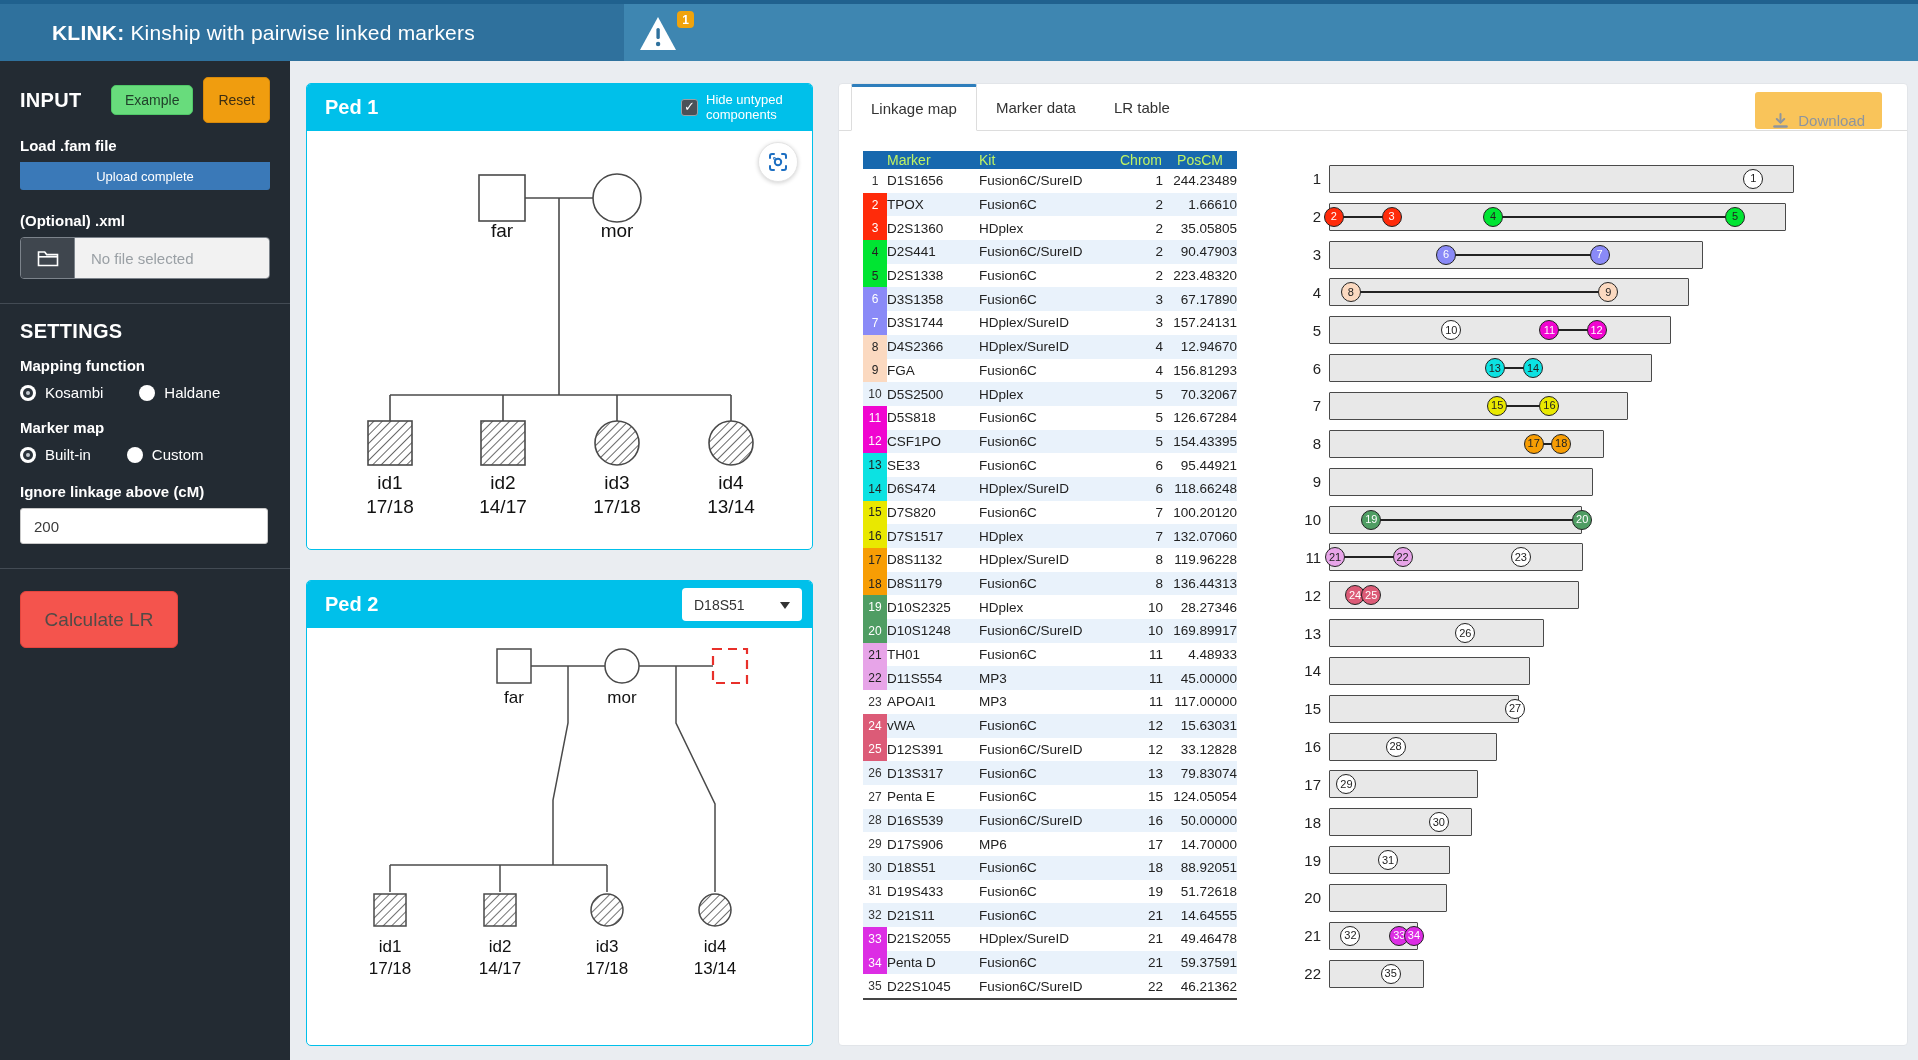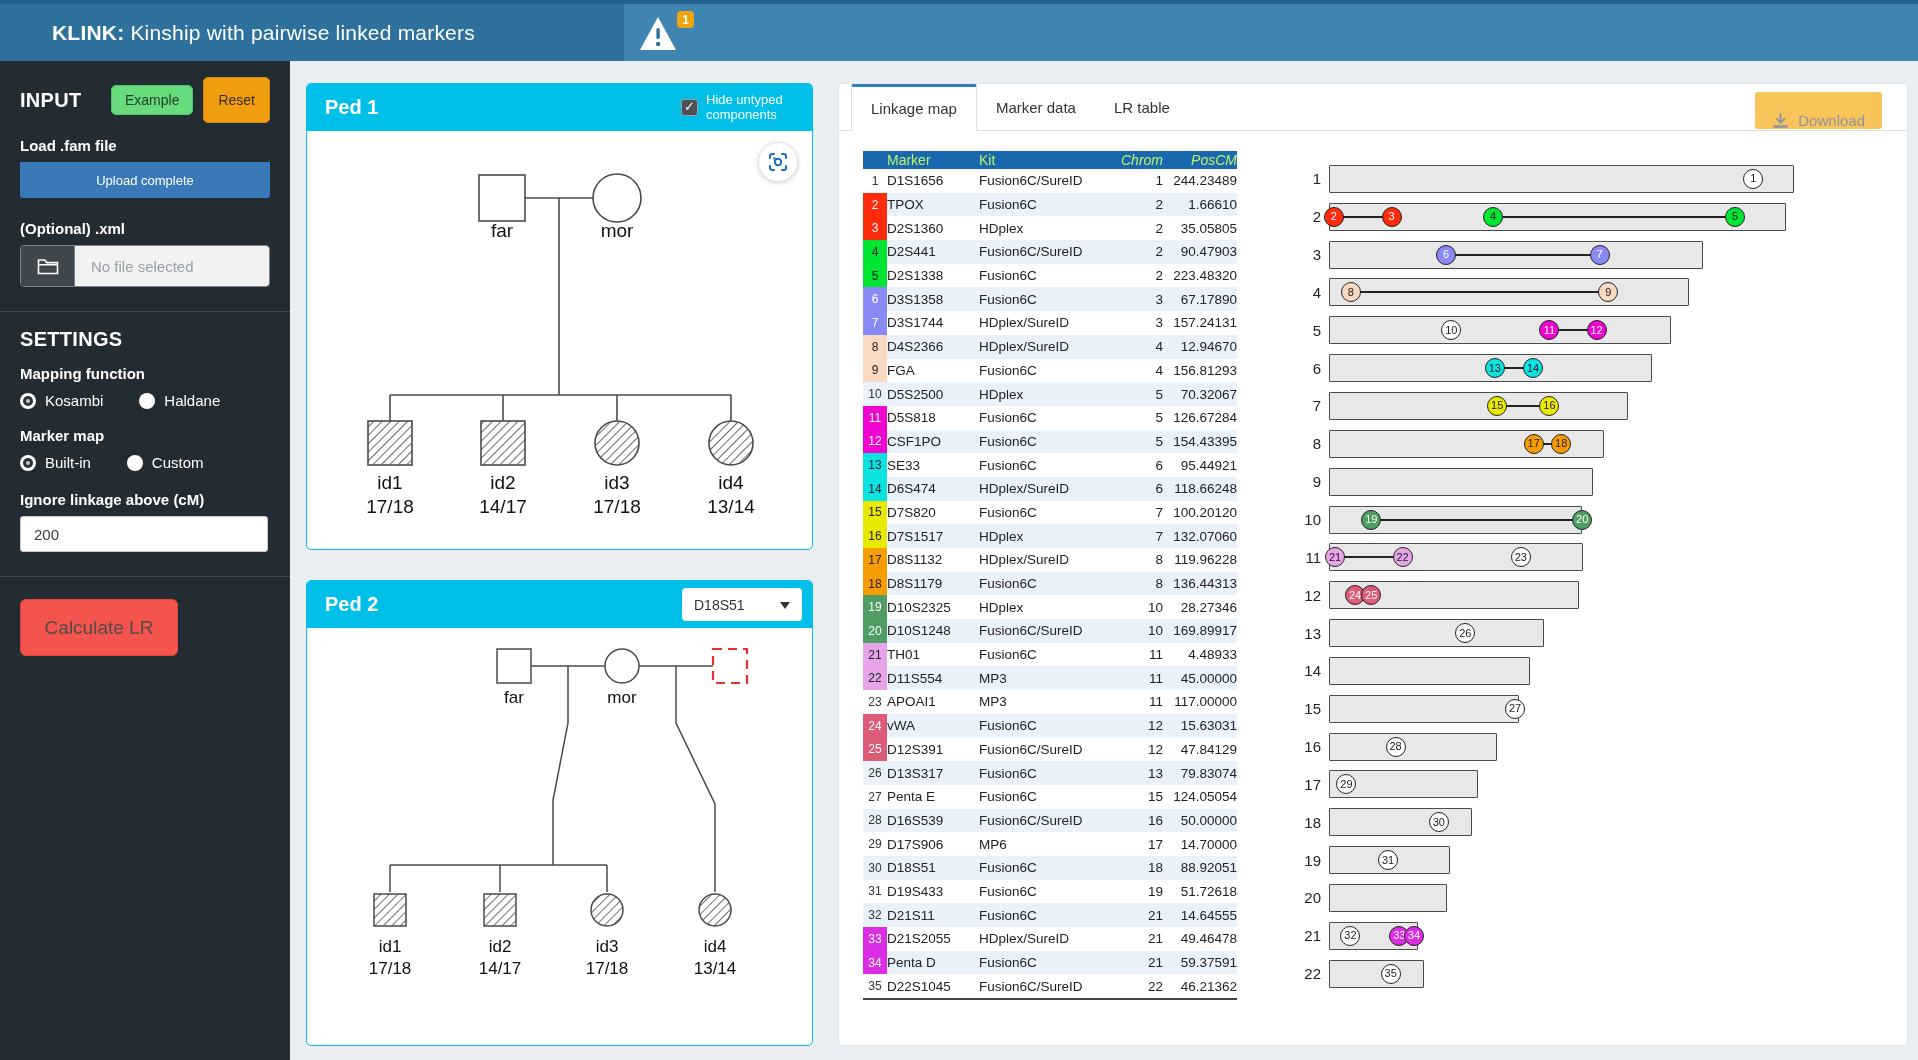--- a/index.html
+++ b/index.html
@@ -29,21 +29,21 @@
                  font-size:14px; padding:6px 13px; cursor:pointer; }
   .btn-reset   { background:#f09d0f; color:#3c2e12; border:1px solid #d8890a; border-radius:5px;
                  font-size:14px; padding:14px 14px; cursor:pointer; }
   .lbl { font-weight:bold; font-size:15px; margin:14px 0 8px 0; }
   .filegrp { display:flex; height:42px; border:1px solid #7c838b; border-radius:4px; overflow:hidden; cursor:pointer; }
   .folderbtn { width:54px; background:#3f464e; display:flex; align-items:center; justify-content:center;
                border-right:1px solid #7c838b; flex:none; }
   .filefield { flex:1; background:#eaeaea; color:#3c3c3c; font-size:15px;
                display:flex; align-items:center; justify-content:center; }
   .filefield.placeholder { background:#f2f2f2; color:#9aa0a5; justify-content:flex-start; padding-left:16px; }
-  .progress { height:36px; background:#3a79b8; color:#fff; font-size:13px;
+  .progress { height:28px; background:#3a79b8; color:#fff; font-size:13px;
               display:flex; align-items:center; justify-content:center; border-radius:0 0 3px 3px; }
   .sdivider { height:1px; background:#434b54; }
   .radioline { display:flex; gap:36px; margin:10px 0 2px 0; }
   .radio { display:flex; align-items:center; gap:9px; font-size:15px; cursor:pointer; }
   .rdot { width:16px; height:16px; border-radius:50%; background:#fff; position:relative; flex:none; }
   .rdot.sel::after { content:""; position:absolute; inset:3px; border-radius:50%; background:#2a323a; }
   .rdot.sel::before { content:""; position:absolute; left:6px; top:6px; width:4px; height:4px;
                       border-radius:50%; background:#c3c9cf; z-index:1; }
   .num-input { width:248px; height:36px; background:#fff; border:1px solid #c9c9c9; border-radius:3px;
                color:#3c3c3c; font-size:15px; padding:0 13px; display:flex; align-items:center; margin-top:4px; }
@@ -78,21 +78,21 @@
   .tab { padding:0 19px; display:flex; align-items:center; font-size:15px; color:#333; cursor:pointer; }
   .tab.active { border:1px solid #ddd; border-bottom:1px solid #fff; border-top:3px solid #2e7ebc;
                 background:#fff; border-radius:2px 2px 0 0; margin-bottom:-1px; }
   .dl-btn { position:absolute; right:25px; top:8px; height:37px; background:#f9c45a; border-radius:3px;
             display:flex; align-items:flex-end; gap:9px; padding:0 17px; color:#8e959e; font-size:15px; cursor:pointer; }
 
   
   .mtable { position:absolute; left:24px; top:67px; width:374px; color:#222; }
   .mhead { display:grid; grid-template-columns:24px 92px 140px 44px 74px; background:#1768ae; color:#bef264;
            height:18px; align-items:center; font-size:14px; }
-  .mhead .h-chrom, .mhead .h-pos { text-align:right;font-style:italic; }
+  .mhead .h-chrom, .mhead .h-pos { text-align:center; }
   .mrow { display:grid; grid-template-columns:24px 92px 140px 44px 74px; height:23.7px; align-items:stretch;
           font-size:13.5px; }
   .mrow > div { display:flex; align-items:center; }
   .c-num { justify-content:center; font-size:12px; }
   .c-chrom, .c-pos { justify-content:flex-end; }
   .tbl-bottom { height:2px; background:#454545; }
 
   
   .ideo { position:absolute; left:440px; top:76px; width:620px; }
   .irow { display:flex; align-items:center; height:37.85px; }
@@ -475,21 +475,21 @@
             <div class="c-marker">vWA</div>
             <div class="c-kit">Fusion6C</div>
             <div class="c-chrom">12</div>
             <div class="c-pos">15.63031</div>
           </div>
           <div class="mrow">
             <div class="c-num" style="background: rgb(220, 91, 119); color: rgb(255, 255, 255);">25</div>
             <div class="c-marker">D12S391</div>
             <div class="c-kit">Fusion6C/SureID</div>
             <div class="c-chrom">12</div>
-            <div class="c-pos">47.84129</div>
+            <div class="c-pos">33.12828</div>
           </div>
           <div class="mrow" style="background: rgb(233, 242, 251);">
             <div class="c-num" style="color: rgb(51, 51, 51);">26</div>
             <div class="c-marker">D13S317</div>
             <div class="c-kit">Fusion6C</div>
             <div class="c-chrom">13</div>
             <div class="c-pos">79.83074</div>
           </div>
           <div class="mrow">
             <div class="c-num" style="color: rgb(51, 51, 51);">27</div>

